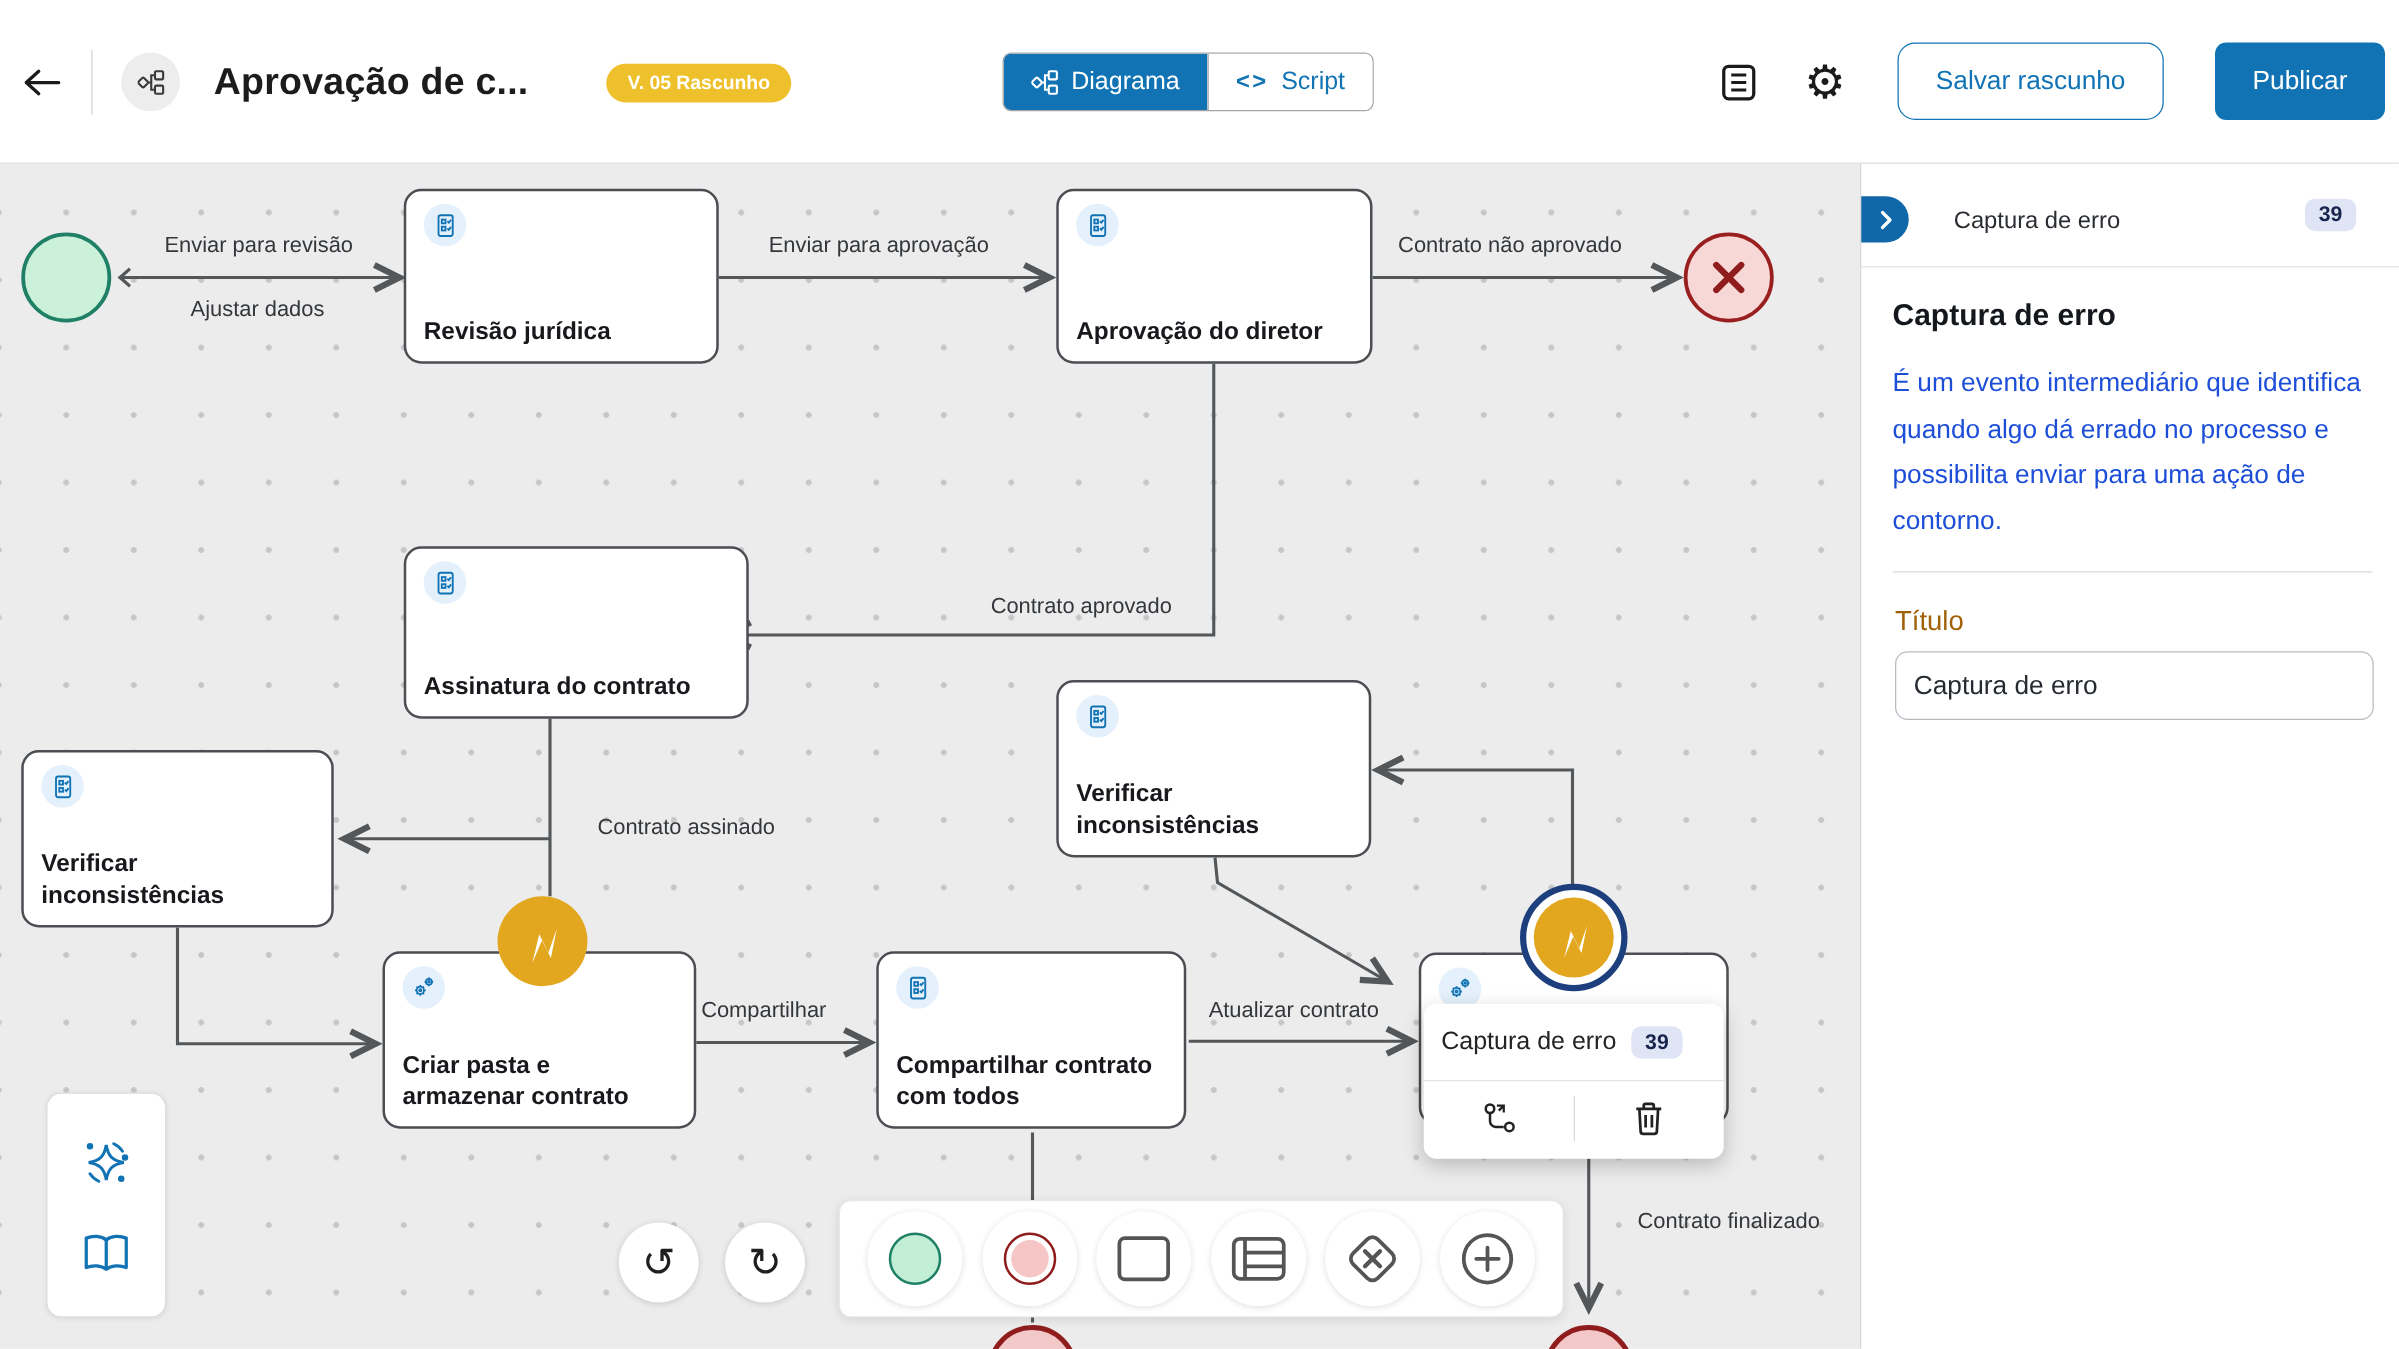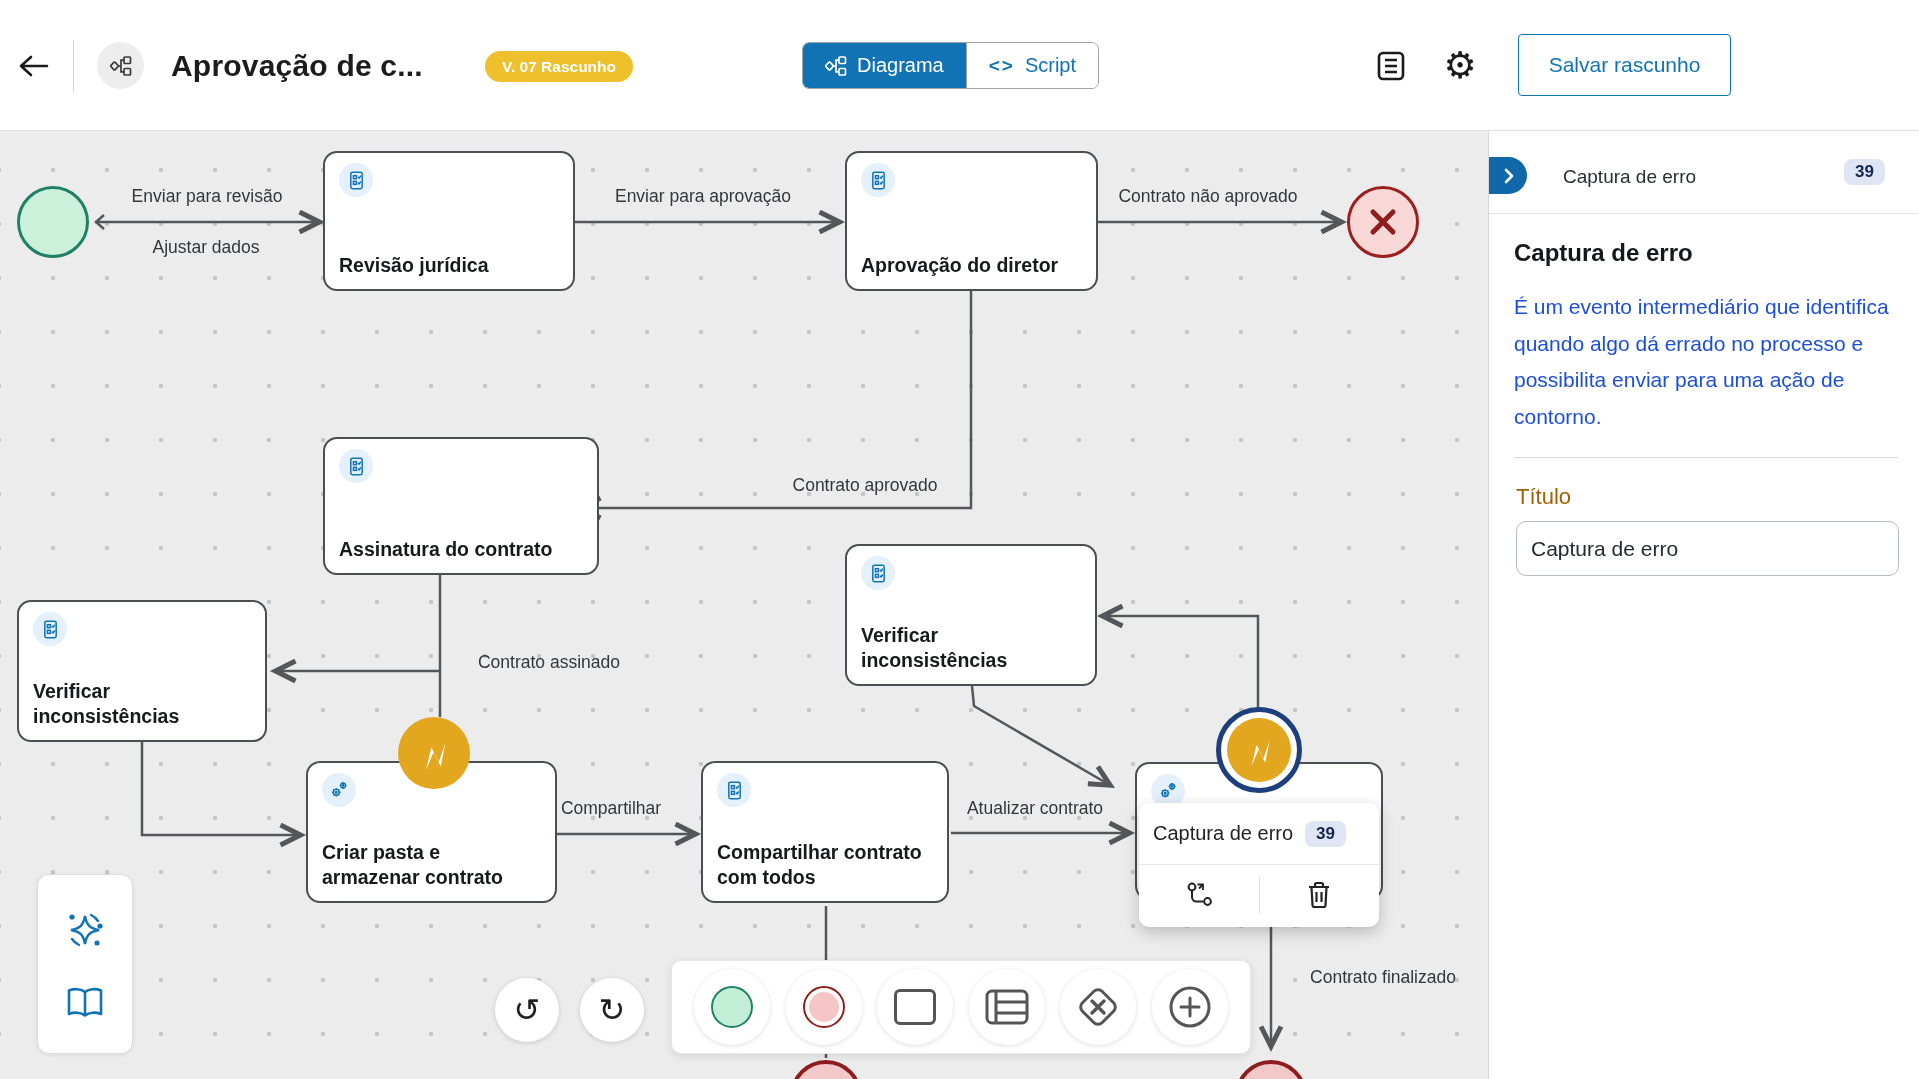--- a/index.html
+++ b/index.html
@@ -20,21 +20,21 @@
     display:flex; align-items:center; position:absolute; }
   #tab-group { left:802px; top:42px; height:47px; display:flex; position:absolute;
     border:1px solid #a5a5a5; border-radius:7px; overflow:hidden; background:#fff; }
   .tab { display:flex; align-items:center; gap:10px; padding:0 22px; font-size:20px; cursor:pointer; }
   .tab.active { background:#1173b4; color:#fff; }
   .tab.inactive { background:#fff; color:#1173b4; border-left:1px solid #a5a5a5; }
   .code-glyph { font-weight:bold; font-size:19px; letter-spacing:2px; }
   #doc-btn { left:1372px; width:38px; justify-content:center; cursor:pointer; }
   #gear-btn { left:1438px; width:44px; justify-content:center; cursor:pointer; font-size:37px; color:#1b1b1b; }
   #save-btn { left:1518px; top:34px; width:213px; height:62px; position:absolute;
-    border:1.5px solid #1173b4; border-radius:4px; background:#fff; color:#1173b4;
+    border:1.5px solid #1173b4; border-radius:14px; background:#fff; color:#1173b4;
     font-size:21px; display:flex; align-items:center; justify-content:center; cursor:pointer; }
   #publish-btn { left:1772px; top:34px; width:136px; height:62px; position:absolute;
     border-radius:9px; background:#1173b4; color:#fff; font-size:21px;
     display:flex; align-items:center; justify-content:center; cursor:pointer; }
 
   
   #canvas { position:absolute; left:0; top:131px; width:1488px; height:948px;
     background-color:#ececec;
     background-image:radial-gradient(#c6c6c6 2px, transparent 2.6px);
     background-size:54px 54px; background-position:26px 12px; z-index:1; }
@@ -124,21 +124,21 @@
   <div id="tb-divider"></div>
   <div id="tb-avatar">
     <svg width="22" height="22" viewBox="0 0 22 22">
       <rect x="1.5" y="8" width="6" height="6" rx="1" stroke="#3a3a3a" stroke-width="1.7" fill="none" transform="rotate(45 4.5 11)"></rect>
       <rect x="14" y="2" width="6.5" height="6.5" rx="1" stroke="#3a3a3a" stroke-width="1.7" fill="none"></rect>
       <rect x="14" y="13.5" width="6.5" height="6.5" rx="1" stroke="#3a3a3a" stroke-width="1.7" fill="none"></rect>
       <path d="M8 11 H11 M11 11 V5.2 H14 M11 11 V16.8 H14" stroke="#3a3a3a" stroke-width="1.7" fill="none"></path>
     </svg>
   </div>
   <div id="tb-title" class="tb-item">Aprovação de c...</div>
-  <div id="tb-badge">V. 07 Rascunho</div>
+  <div id="tb-badge">V. 05 Rascunho</div>
 
   <div id="tab-group">
     <div class="tab active">
       <svg width="22" height="22" viewBox="0 0 22 22">
         <rect x="1.5" y="8" width="6" height="6" rx="1" stroke="#fff" stroke-width="1.7" fill="none" transform="rotate(45 4.5 11)"></rect>
         <rect x="14" y="2" width="6.5" height="6.5" rx="1" stroke="#fff" stroke-width="1.7" fill="none"></rect>
         <rect x="14" y="13.5" width="6.5" height="6.5" rx="1" stroke="#fff" stroke-width="1.7" fill="none"></rect>
         <path d="M8 11 H11 M11 11 V5.2 H14 M11 11 V16.8 H14" stroke="#fff" stroke-width="1.7" fill="none"></path>
       </svg>
       <span>Diagrama</span>
@@ -153,20 +153,23 @@
     <svg width="32" height="34" viewBox="0 0 32 34">
       <rect x="4" y="4" width="24" height="26" rx="4" stroke="#1b1b1b" stroke-width="2.6" fill="none"></rect>
       <path d="M10 11 H22 M10 17 H22 M10 23 H22" stroke="#1b1b1b" stroke-width="2.4"></path>
     </svg>
   </div>
   <div id="gear-btn" class="tb-item">
     <span>⚙</span>
   </div>
   <div id="save-btn">
     <span>Salvar rascunho</span>
+  </div>
+  <div id="publish-btn">
+    <span>Publicar</span>
   </div>
 </div>
 
 <div id="canvas"></div>
 
 <svg id="edges">
   <defs>
     <marker id="ah" markerWidth="12" markerHeight="12" refX="8" refY="5" orient="auto">
       <path d="M1,1 L9,5 L1,9" fill="none" stroke="#54575a" stroke-width="2"></path>
     </marker>

